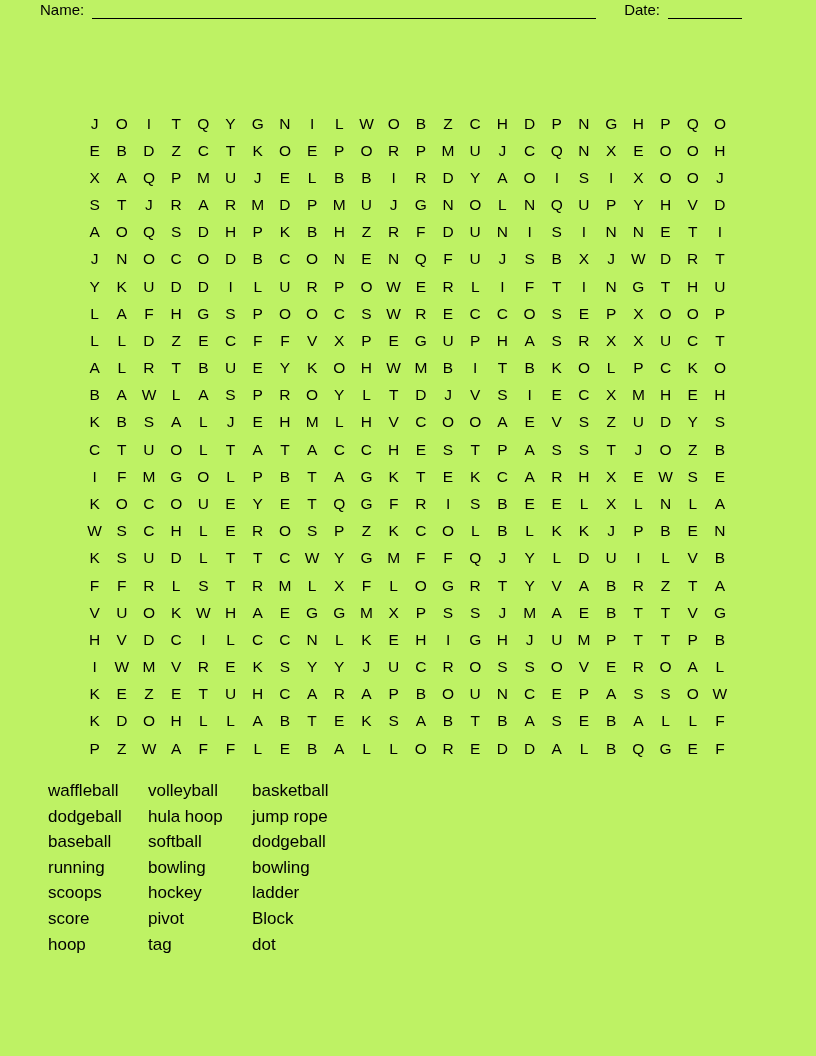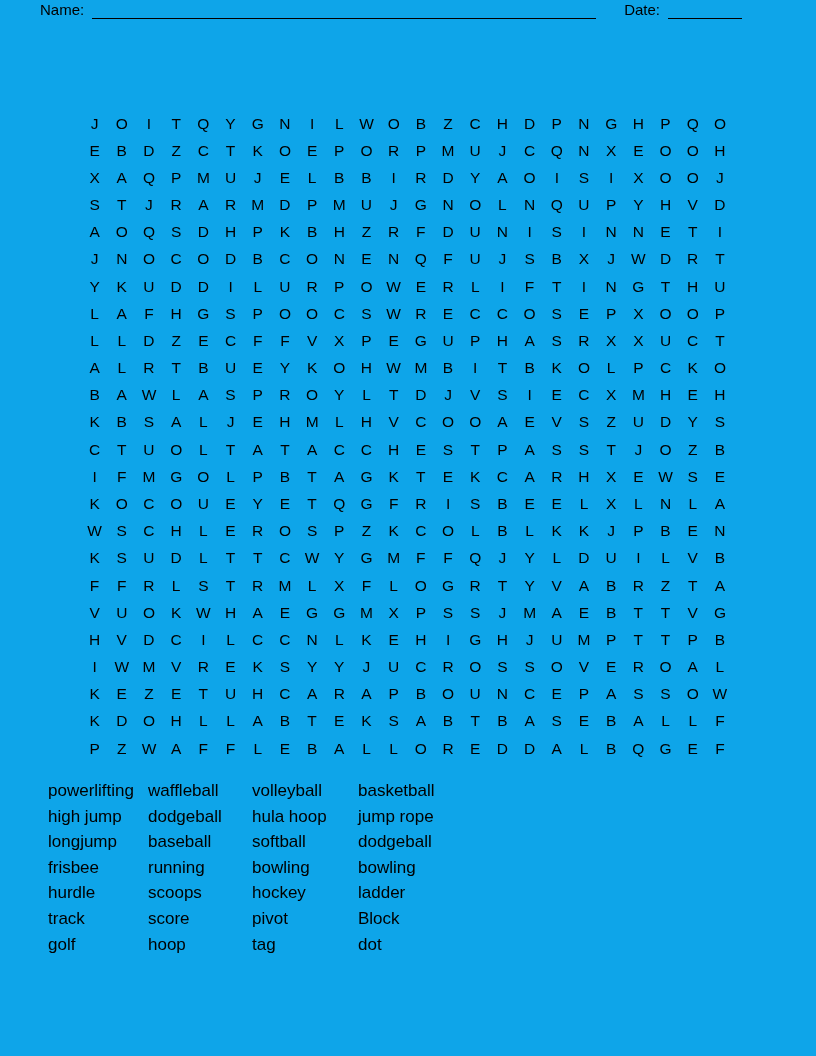--- a/index.html
+++ b/index.html
@@ -1,19 +1,19 @@
 <!DOCTYPE html>
 <html><head>
 <meta charset="utf-8">
 <style>
   html,body { margin:0; padding:0; }
   .page {
     position:relative;
     width:816px; height:1056px;
-    background:#0ea5e9;
+    background:#bef264;
     color:#000000;
     font-family:"Liberation Sans", sans-serif;
     overflow:hidden;
   }
   .header {
     position:absolute; top:1px; left:40px; width:702px;
     display:flex; align-items:flex-end;
     font-size:15px; line-height:18px;
   }
   .label { white-space:nowrap; }
@@ -640,29 +640,20 @@
       <div class="cell">A</div>
       <div class="cell">L</div>
       <div class="cell">B</div>
       <div class="cell">Q</div>
       <div class="cell">G</div>
       <div class="cell">E</div>
       <div class="cell">F</div>
     </div>
 
   <div class="words">
-      <div class="word-col">
-        <div class="word">powerlifting</div>
-        <div class="word">high jump</div>
-        <div class="word">longjump</div>
-        <div class="word">frisbee</div>
-        <div class="word">hurdle</div>
-        <div class="word">track</div>
-        <div class="word">golf</div>
-      </div>
       <div class="word-col">
         <div class="word">waffleball</div>
         <div class="word">dodgeball</div>
         <div class="word">baseball</div>
         <div class="word">running</div>
         <div class="word">scoops</div>
         <div class="word">score</div>
         <div class="word">hoop</div>
       </div>
       <div class="word-col">

